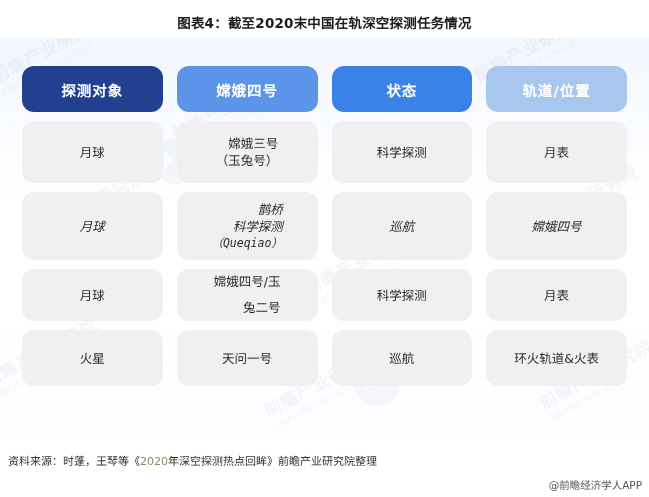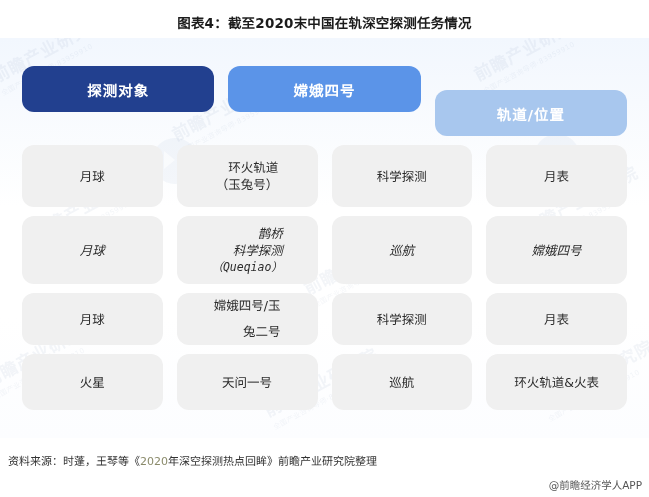--- a/index.html
+++ b/index.html
@@ -122,21 +122,21 @@
   .header-row .cell {
     height: 46px;
     color: #ffffff;
     font-size: 14.5px;
     font-weight: bold;
     letter-spacing: 1px;
   }
   .hc-0 { background: #22408f; }
   .hc-1 { background: #5b94e8; }
   .hc-2 { background: #3b82e8; }
-  .hc-3 { background: #a8c7ee; margin-top: 24px; }
+  .hc-3 { background: #a8c7ee; }
 
   
   .body-row { margin-bottom: 9px; }
   .body-row .cell {
     background: #f0f0f0;
     color: #2b2b2b;
     font-size: 12.5px;
     line-height: 17px;
     padding: 6px 4px;
   }
@@ -206,28 +206,29 @@
     </div>
     <div class="wm-logo" style="left:152px; top:100px;"></div>
     <div class="wm-logo" style="left:534px; top:96px;"></div>
     <div class="wm-logo" style="left:354px; top:322px;"></div>
 
     <div class="table">
 
       <div class="row header-row">
         <div class="cell hc-0">探测对象</div>
         <div class="cell hc-1">嫦娥四号</div>
+        <div class="cell hc-2">状态</div>
         <div class="cell hc-3">轨道/位置</div>
       </div>
 
       <div class="row body-row r1">
         <div class="cell">月球</div>
         <div class="cell">
           <span class="cell-lines">
-            <span>环火轨道</span>
+            <span>嫦娥三号</span>
             <span>（玉兔号）</span>
           </span>
         </div>
         <div class="cell">科学探测</div>
         <div class="cell">月表</div>
       </div>
 
       <div class="row body-row r2">
         <div class="cell">月球</div>
         <div class="cell">

